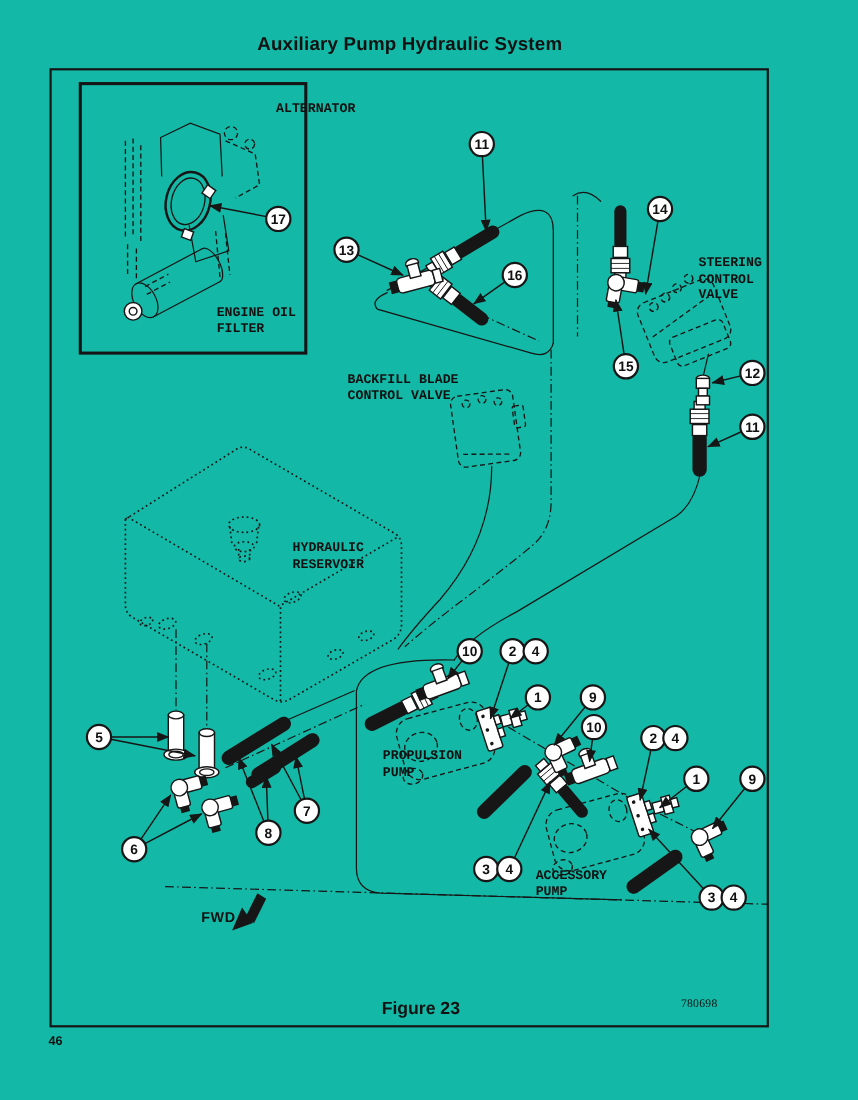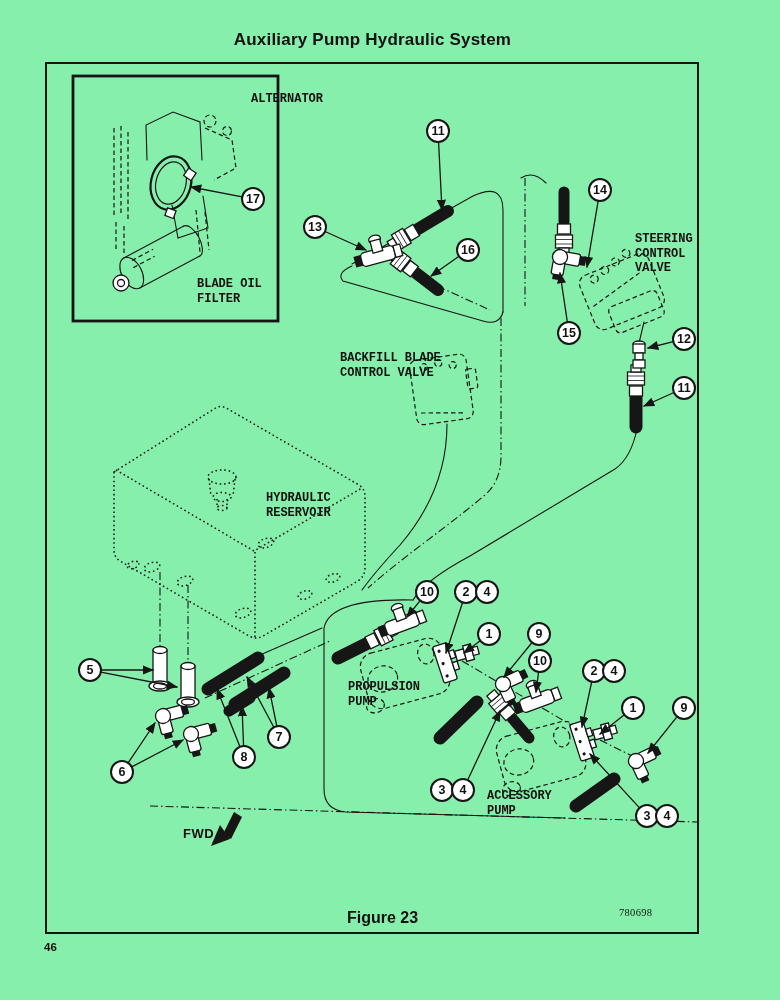--- a/index.html
+++ b/index.html
@@ -1,16 +1,16 @@
 <!DOCTYPE html>
 <html><head>
 <meta charset="utf-8">
 <style>
   html,body{margin:0;padding:0;background:#e8e8e8;}
-  .page{position:relative;width:780px;height:1000px;background:#86efac;
+  .page{position:relative;width:780px;height:1000px;background:#14b8a6;
         font-family:"Liberation Sans",sans-serif;color:#111;overflow:hidden;}
   .title{position:absolute;left:45px;top:30px;width:655px;text-align:center;
          font-size:17px;font-weight:600;letter-spacing:.2px;}
   .frame{position:absolute;left:45px;top:62px;width:654px;height:872px;
          border:2.6px solid #151515;box-sizing:border-box;}
   svg.art{position:absolute;left:0;top:0;width:780px;height:1000px;}
   .lbl{position:absolute;font-family:"Liberation Mono","DejaVu Sans Mono",monospace;
        font-weight:700;font-size:12px;line-height:14.5px;white-space:pre-line;color:#111;}
   .lbl.fwd{font-family:"Liberation Sans",sans-serif;font-size:13px;letter-spacing:.5px;line-height:13px;}
   .cap{position:absolute;font-size:16px;font-weight:700;}
@@ -381,26 +381,26 @@
         <line x1="639.5552081302857" y1="807.9021562118897" x2="590" y2="754" class="ln" marker-end="url(#arw)"></line>
         <circle cx="647" cy="816" r="11" class="co"></circle>
         <text x="647" y="820.4" class="cot">3</text>
         <circle cx="667" cy="816" r="11" class="co"></circle>
         <text x="667" y="820.4" class="cot">4</text>
       </g>
   </svg>
 
   <div id="labels-layer">
       <div class="lbl" style="left: 203px; top: 92px; margin-left: 48px;">ALTERNATOR</div>
-      <div class="lbl" style="left: 197px; top: 277px;">BLADE OIL
+      <div class="lbl" style="left: 197px; top: 277px;">ENGINE OIL
 FILTER</div>
       <div class="lbl" style="left: 635px; top: 232px;">STEERING
 CONTROL
 VALVE</div>
-      <div class="lbl" style="left: 316px; top: 351px; margin-left: 24px;">BACKFILL BLADE
+      <div class="lbl" style="left: 316px; top: 338px;">BACKFILL BLADE
 CONTROL VALVE</div>
       <div class="lbl" style="left: 266px; top: 491px;">HYDRAULIC
 RESERVOIR</div>
       <div class="lbl" style="left: 348px; top: 680px;">PROPULSION
 PUMP</div>
       <div class="lbl" style="left: 487px; top: 789px;">ACCESSORY
 PUMP</div>
       <div class="lbl fwd" style="left: 183px; top: 827px;">FWD</div>
     </div>
 

